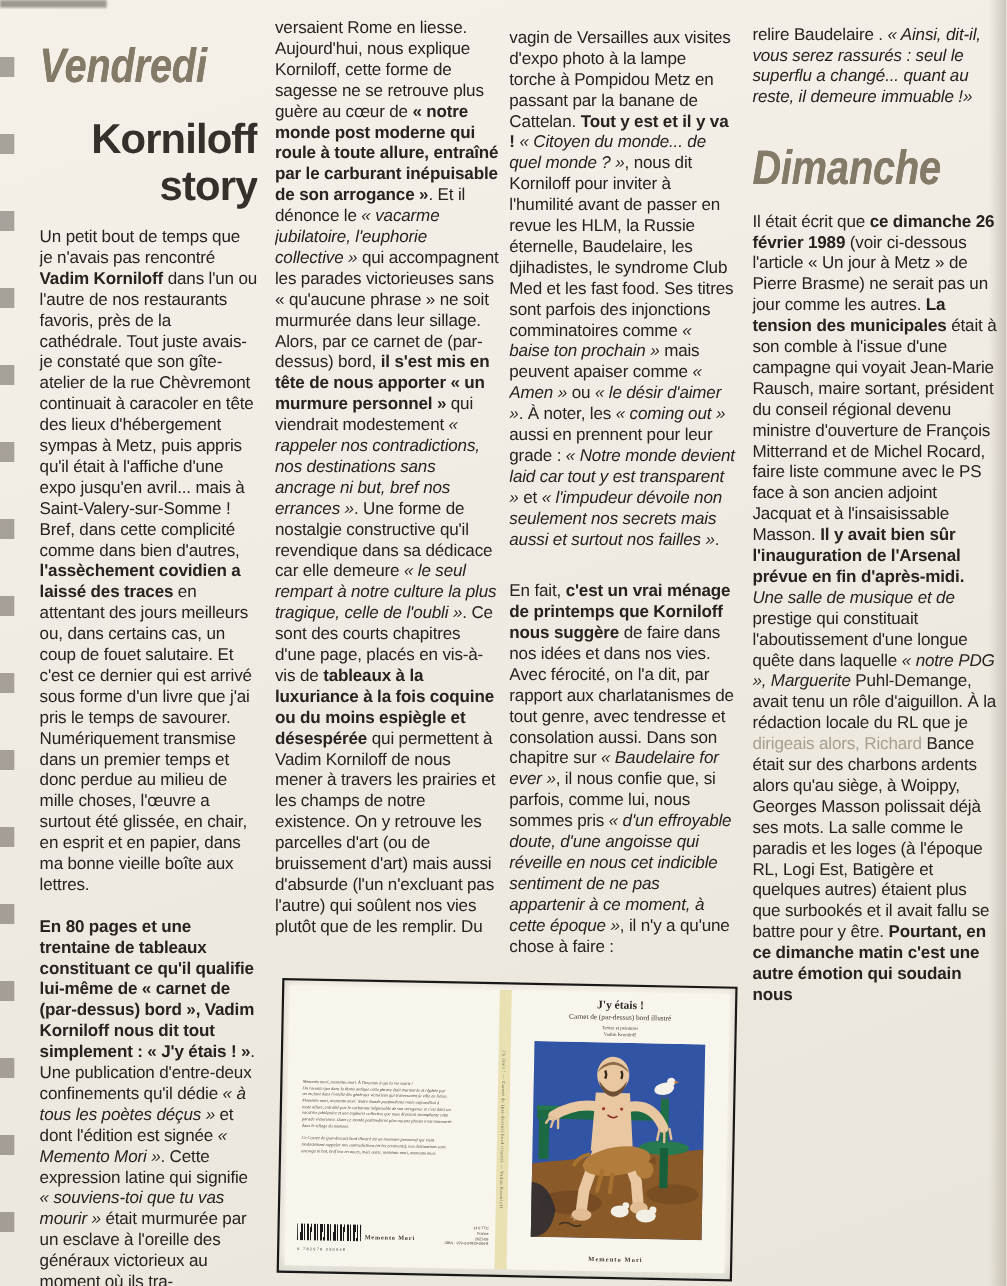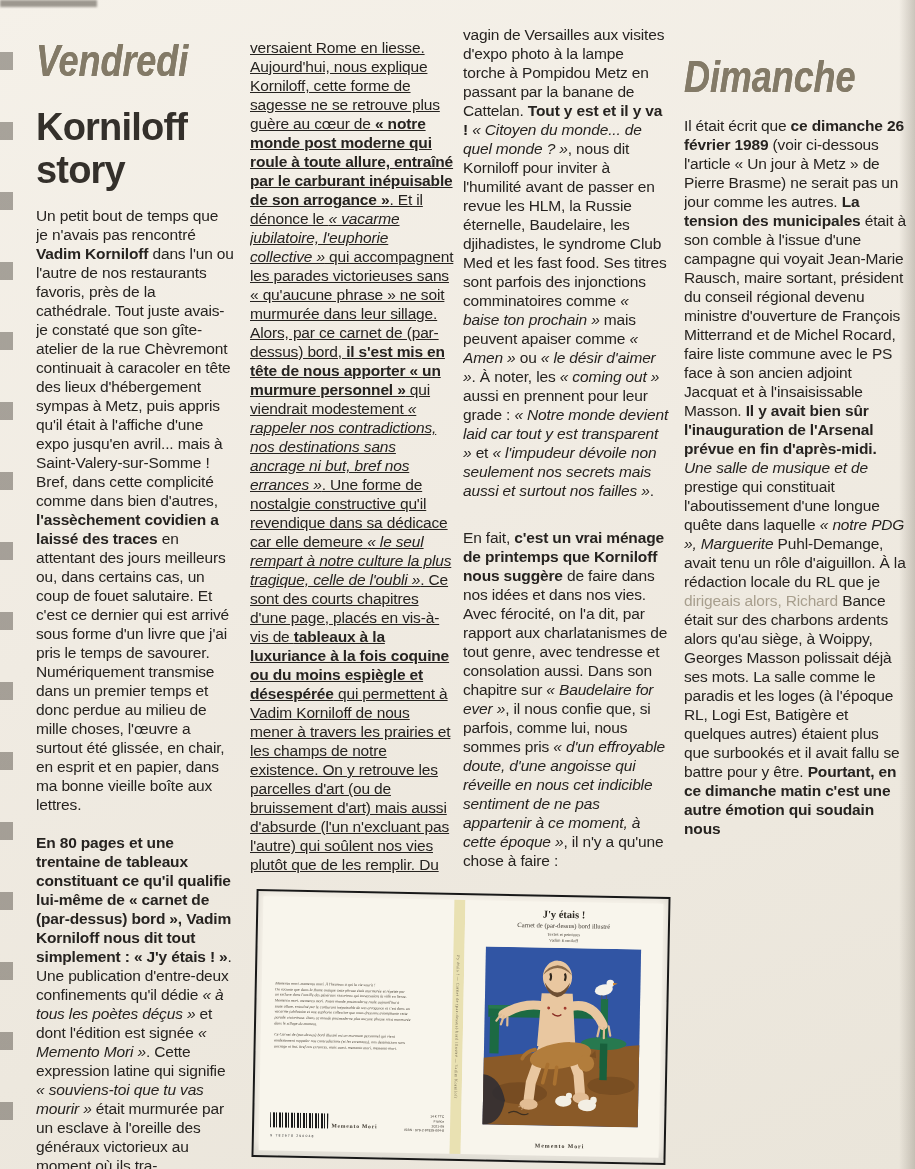--- a/index.html
+++ b/index.html
@@ -53,35 +53,36 @@
 <body>
 
 <div id="page">
 
   <div class="scan-topband"></div>
   <div class="scan-left"></div>
   <div class="scan-right"></div>
 
   <div class="col" style="left:36px;top:38px;width:198px;height:1131px;overflow:hidden;">
     <div class="day">Vendredi</div>
-    <h1 class="headline" style="margin-top:22px;">Korniloff story</h1>
+    <h1 class="headline" style="margin-top:22px;text-align:right;">Korniloff story</h1>
     <p class="para" style="margin-top:14px;"><span>Un petit bout de temps que je n'avais pas rencontré </span><span style="font-weight: 700;">Vadim Korniloff</span><span> dans l'un ou l'autre de nos restaurants favoris, près de la cathédrale. Tout juste avais-je constaté que son gîte-atelier de la rue Chèvremont continuait à caracoler en tête des lieux d'hébergement sympas à Metz, puis appris qu'il était à l'affiche d'une expo jusqu'en avril... mais à Saint-Valery-sur-Somme ! Bref, dans cette complicité comme dans bien d'autres, </span><span style="font-weight: 700;">l'assèchement covidien a laissé des traces</span><span> en attentant des jours meilleurs ou, dans certains cas, un coup de fouet salutaire. Et c'est ce dernier qui est arrivé sous forme d'un livre que j'ai pris le temps de savourer. Numériquement transmise dans un premier temps et donc perdue au milieu de mille choses, l'œuvre a surtout été glissée, en chair, en esprit et en papier, dans ma bonne vieille boîte aux lettres.</span></p>
     <p class="para"><span style="font-weight: 700;">En 80 pages et une trentaine de tableaux constituant ce qu'il qualifie lui-même de « carnet de (par-dessus) bord », Vadim Korniloff nous dit tout simplement : « J'y étais ! »</span><span>. Une publication d'entre-deux confinements qu'il dédie </span><span style="font-style: italic;">« à tous les poètes déçus »</span><span> et dont l'édition est signée </span><span style="font-style: italic;">« Memento Mori »</span><span>. Cette expression latine qui signifie </span><span style="font-style: italic;">« souviens-toi que tu vas mourir »</span><span> était murmurée par un esclave à l'oreille des généraux victorieux au moment où ils tra-</span></p>
   </div>
 
-  <div class="col" style="left:250px;top:38px;width:204px;height:858px;overflow:hidden;text-decoration:underline;">
+  <div class="col" style="left:250px;top:16px;width:204px;height:858px;overflow:hidden;">
     <p class="para"><span>versaient Rome en liesse. Aujourd'hui, nous explique Korniloff, cette forme de sagesse ne se retrouve plus guère au cœur de </span><span style="font-weight: 700;">« notre monde post moderne qui roule à toute allure, entraîné par le carburant inépuisable de son arrogance »</span><span>. Et il dénonce le </span><span style="font-style: italic;">« vacarme jubilatoire, l'euphorie collective »</span><span> qui accompagnent les parades victorieuses sans « qu'aucune phrase » ne soit murmurée dans leur sillage. Alors, par ce carnet de (par-dessus) bord, </span><span style="font-weight: 700;">il s'est mis en tête de nous apporter « un murmure personnel »</span><span> qui viendrait modestement </span><span style="font-style: italic;">« rappeler nos contradictions, nos destinations sans ancrage ni but, bref nos errances »</span><span>. Une forme de nostalgie constructive qu'il revendique dans sa dédicace car elle demeure </span><span style="font-style: italic;">« le seul rempart à notre culture la plus tragique, celle de l'oubli »</span><span>. Ce sont des courts chapitres d'une page, placés en vis-à-vis de </span><span style="font-weight: 700;">tableaux à la luxuriance à la fois coquine ou du moins espiègle et désespérée</span><span> qui permettent à Vadim Korniloff de nous mener à travers les prairies et les champs de notre existence. On y retrouve les parcelles d'art (ou de bruissement d'art) mais aussi d'absurde (l'un n'excluant pas l'autre) qui soûlent nos vies plutôt que de les remplir. Du</span></p>
   </div>
 
   <div class="col" style="left:463px;top:25px;width:206px;height:862px;overflow:hidden;">
     <p class="para"><span>vagin de Versailles aux visites d'expo photo à la lampe torche à Pompidou Metz en passant par la banane de Cattelan. </span><span style="font-weight: 700;">Tout y est et il y va !</span><span> </span><span style="font-style: italic;">« Citoyen du monde... de quel monde ? »</span><span>, nous dit Korniloff pour inviter à l'humilité avant de passer en revue les HLM, la Russie éternelle, Baudelaire, les djihadistes, le syndrome Club Med et les fast food. Ses titres sont parfois des injonctions comminatoires comme </span><span style="font-style: italic;">« baise ton prochain »</span><span> mais peuvent apaiser comme </span><span style="font-style: italic;">« Amen »</span><span> ou </span><span style="font-style: italic;">« le désir d'aimer »</span><span>. À noter, les </span><span style="font-style: italic;">« coming out »</span><span> aussi en prennent pour leur grade : </span><span style="font-style: italic;">« Notre monde devient laid car tout y est transparent »</span><span> et </span><span style="font-style: italic;">« l'impudeur dévoile non seulement nos secrets mais aussi et surtout nos failles »</span><span>.</span></p>
     <p class="para" style="margin-top:28px;"><span>En fait, </span><span style="font-weight: 700;">c'est un vrai ménage de printemps que Korniloff nous suggère</span><span> de faire dans nos idées et dans nos vies. Avec férocité, on l'a dit, par rapport aux charlatanismes de tout genre, avec tendresse et consolation aussi. Dans son chapitre sur </span><span style="font-style: italic;">« Baudelaire for ever »</span><span>, il nous confie que, si parfois, comme lui, nous sommes pris </span><span style="font-style: italic;">« d'un effroyable doute, d'une angoisse qui réveille en nous cet indicible sentiment de ne pas appartenir à ce moment, à cette époque »</span><span>, il n'y a qu'une chose à faire :</span></p>
   </div>
 
   <div class="col" style="left:684px;top:22px;width:224px;height:1147px;overflow:hidden;">
+    <p class="para"><span>relire Baudelaire . </span><span style="font-style: italic;">« Ainsi, dit-il, vous serez rassurés : seul le superflu a changé... quant au reste, il demeure immuable !»</span></p>
     <div class="day" style="margin-top:32px;">Dimanche</div>
     <p class="para" style="margin-top:16px;"><span>Il était écrit que </span><span style="font-weight: 700;">ce dimanche 26 février 1989</span><span> (voir ci-dessous l'article « Un jour à Metz » de Pierre Brasme) ne serait pas un jour comme les autres. </span><span style="font-weight: 700;">La tension des municipales</span><span> était à son comble à l'issue d'une campagne qui voyait Jean-Marie Rausch, maire sortant, président du conseil régional devenu ministre d'ouverture de François Mitterrand et de Michel Rocard, faire liste commune avec le PS face à son ancien adjoint Jacquat et à l'insaisissable Masson. </span><span style="font-weight: 700;">Il y avait bien sûr l'inauguration de l'Arsenal prévue en fin d'après-midi.</span><span> </span><span style="font-style: italic;">Une salle de musique et de</span><span> prestige qui constituait l'aboutissement d'une longue quête dans laquelle </span><span style="font-style: italic;">« notre PDG », Marguerite</span><span> Puhl-Demange, avait tenu un rôle d'aiguillon. À la rédaction locale du RL que je </span><span class="faded">dirigeais alors, Richard</span><span> Bance était sur des charbons ardents alors qu'au siège, à Woippy, Georges Masson polissait déjà ses mots. La salle comme le paradis et les loges (à l'époque RL, Logi Est, Batigère et quelques autres) étaient plus que surbookés et il avait fallu se battre pour y être. </span><span style="font-weight: 700;">Pourtant, en ce dimanche matin c'est une autre émotion qui soudain nous</span></p>
   </div>
 
   <div id="book-photo">
 
     <div id="back-cover">
       <div class="blurb">
           <div>Memento mori, memento mori. À l'heureux à qui la vie sourit !</div>
           <div>On raconte que dans la Rome antique cette phrase était murmurée et répétée par</div>

